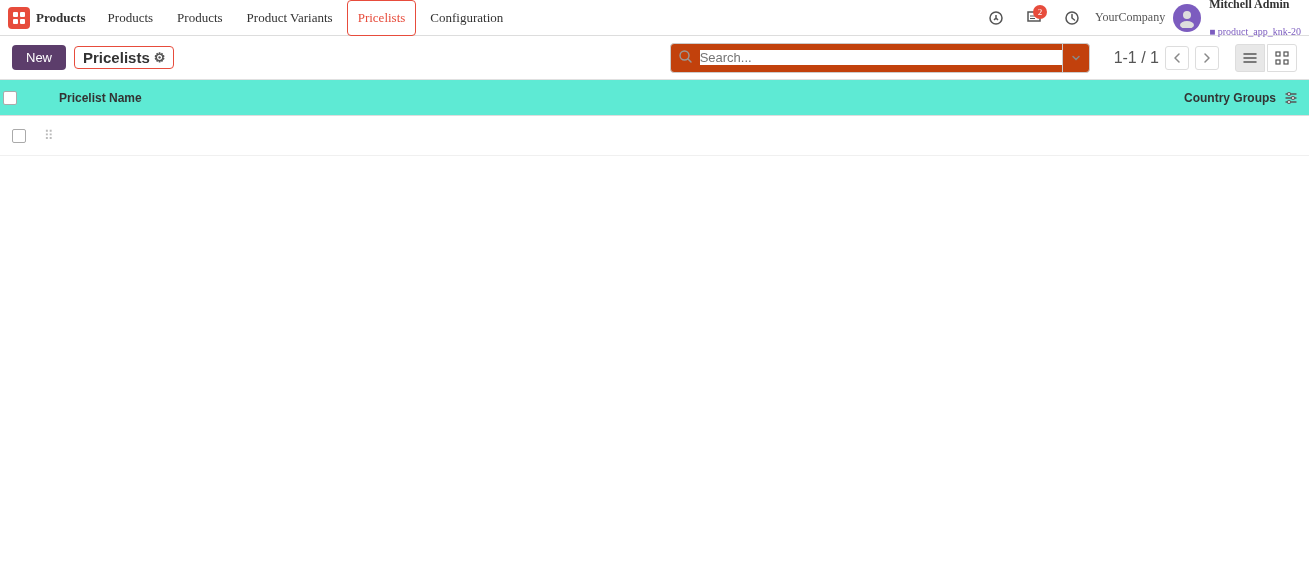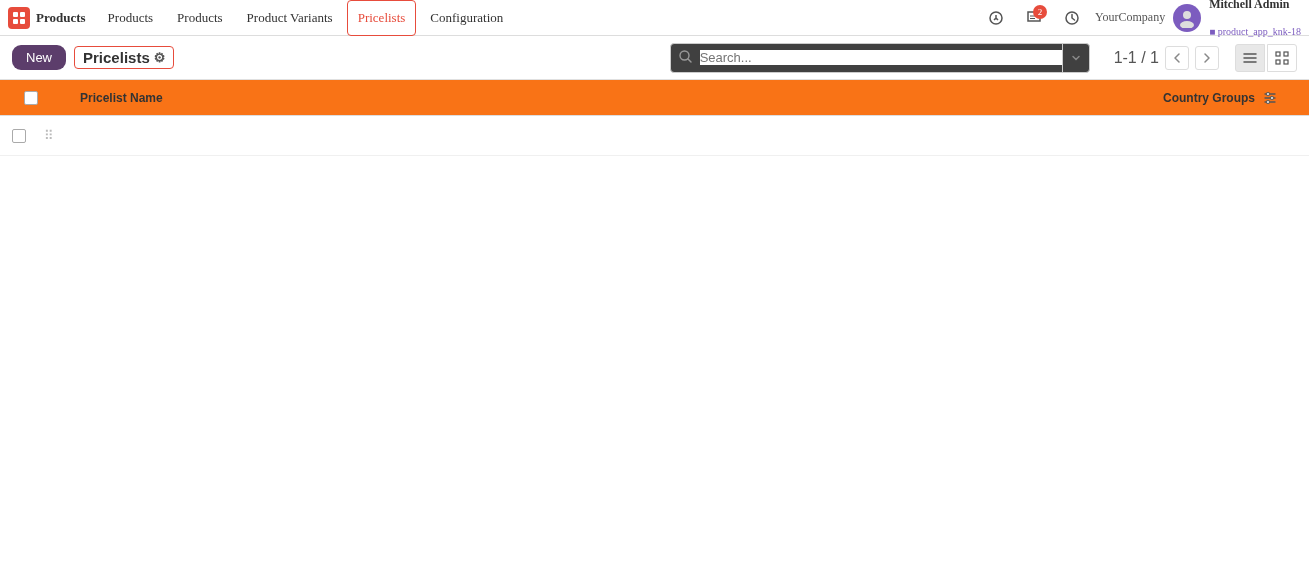--- a/index.html
+++ b/index.html
@@ -118,21 +118,21 @@
       padding: 0 12px;
       border-bottom: 1px solid #e0e0e0;
       gap: 8px;
       background: #fff;
     }
     .btn-new {
       background: #5c3d6b;
       color: white;
       border: none;
       padding: 5px 14px;
-      border-radius: 9px;
+      border-radius: 4px;
       cursor: pointer;
       font-size: 13px;
       font-weight: 500;
     }
     .page-title {
       font-size: 15px;
       font-weight: 600;
       color: #333;
       display: flex;
       align-items: center;
@@ -143,21 +143,21 @@
     }
     .gear-icon { font-size: 13px; color: #555; cursor: pointer; }
     .search-bar {
       margin-left: auto;
       display: flex;
       align-items: center;
       border: 1px solid #ccc;
       border-radius: 4px;
       width: 420px;
       height: 30px;
-      background: #404040;
+      background: #c2410c;
     }
     .search-icon-wrap {
       padding: 0 8px;
       color: #888;
       font-size: 13px;
     }
     .search-input {
       border: none;
       outline: none;
       flex: 1;
@@ -216,22 +216,22 @@
     }
     .view-btn:first-child { border-radius: 3px 0 0 3px; }
     .view-btn:last-child { border-radius: 0 3px 3px 0; }
 
     
     .table-header {
       display: flex;
       align-items: center;
       height: 36px;
       border-bottom: 1px solid #ddd;
-      padding: 0 24px;
-      background: #f97316;
+      padding: 0 3px;
+      background: #5eead4;
     }
     .col-check {
       width: 32px;
     }
     .col-drag {
       width: 24px;
     }
     .col-name {
       flex: 1;
       font-weight: 600;
@@ -322,21 +322,21 @@
     </div>
     <span class="company-name">YourCompany</span>
     <div class="user-avatar">
       <svg width="20" height="20" viewBox="0 0 20 20">
         <circle cx="10" cy="7" r="4" fill="#ddd"></circle>
         <ellipse cx="10" cy="17" rx="7" ry="4" fill="#ddd"></ellipse>
       </svg>
     </div>
     <div class="user-info">
       <span class="user-name">Mitchell Admin</span>
-      <span class="user-db">■ <span>product_app_knk-18</span></span>
+      <span class="user-db">■ <span>product_app_knk-20</span></span>
     </div>
   </div>
 </div>
 
 <div class="action-bar">
   <button class="btn-new">New</button>
 
   <div class="page-title">
     <span>Pricelists</span>
     <span class="gear-icon">⚙</span>

